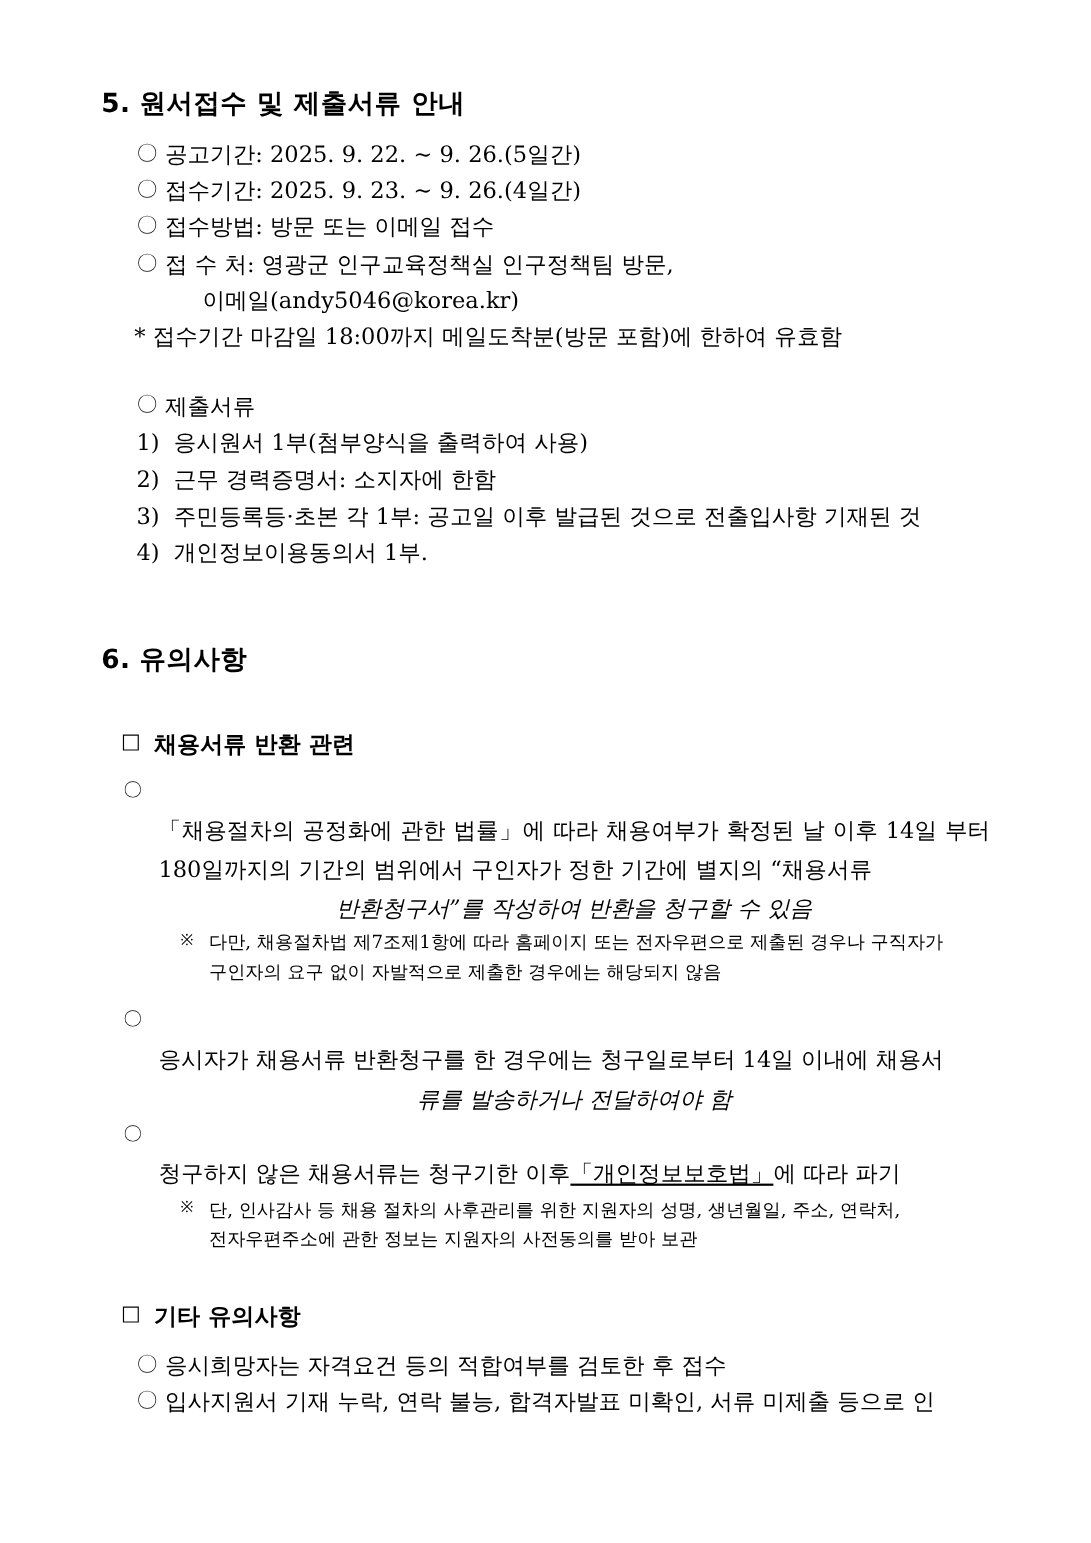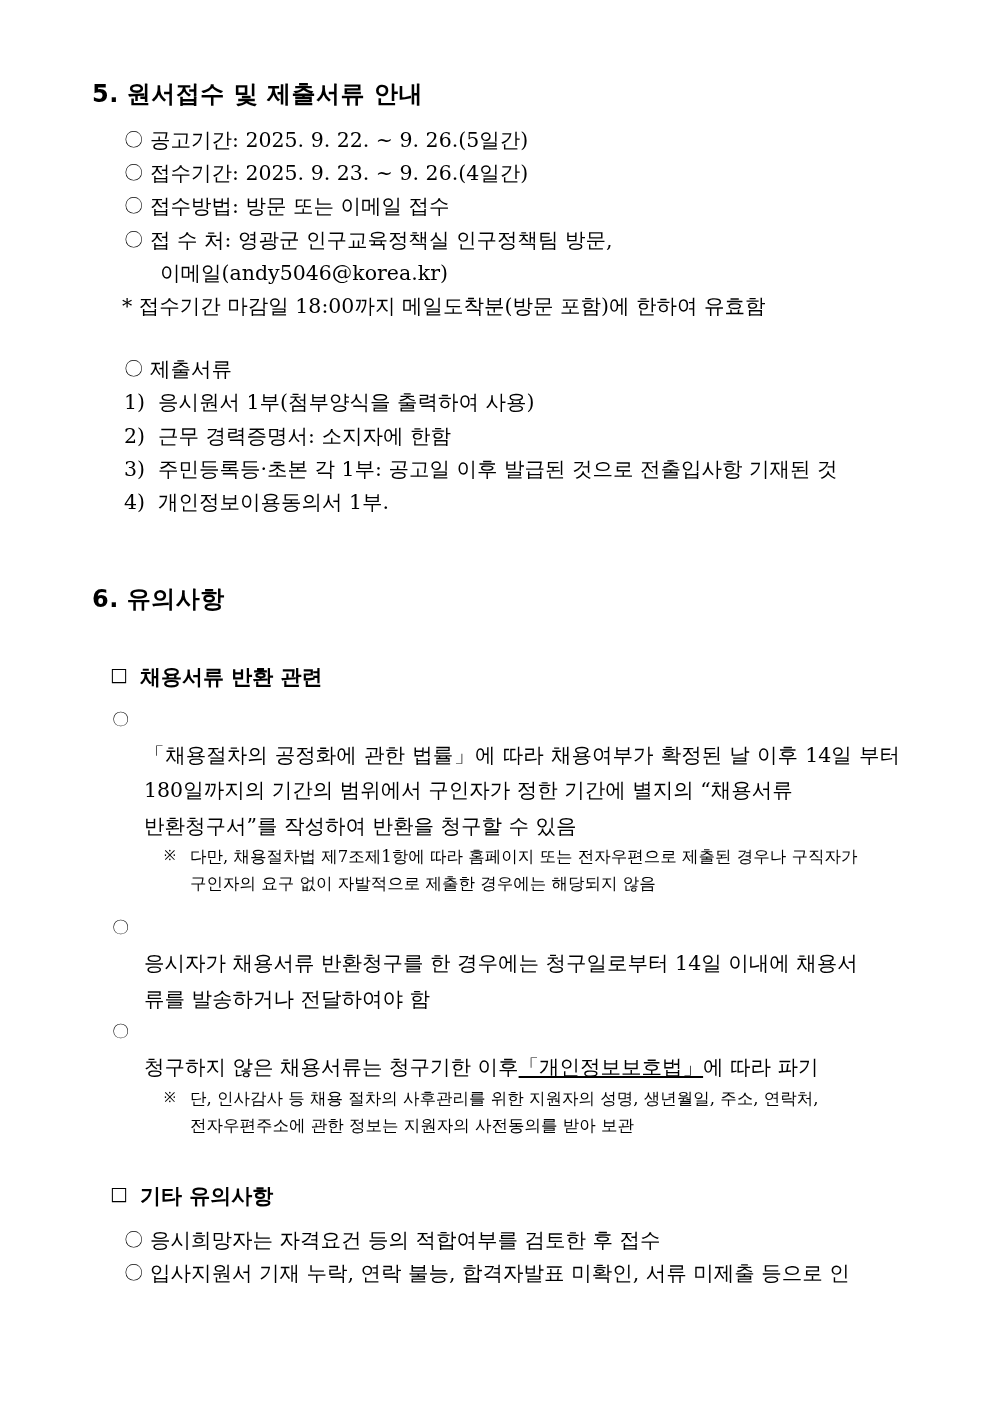--- a/index.html
+++ b/index.html
@@ -56,21 +56,21 @@
     width: 26px;
     text-align: left;
     font-size: 19px;
     line-height: 1.62;
   }
   .txt {
     flex: 0 1 auto;
   }
 
   .indent-1 { margin-left: 32px; }
-  .indent-email { margin-left: 68px; }
+  .indent-email { margin-left: 92px; }
   .indent-note { margin-left: 30px; }
   .indent-num { margin-left: 32px; }
 
   .num-row {
     display: flex;
     align-items: flex-start;
     font-size: 20.5px;
     line-height: 1.62;
     white-space: nowrap;
   }
@@ -114,21 +114,22 @@
     line-height: 1.72;
   }
   .para .body {
     flex: 1 1 auto;
     text-align: justify;
     text-justify: inter-character;
     margin-top: 33px;
   }
   .para .body .last {
     display: block;
-    text-align: left;
+    text-align: center;
+    font-style: italic;
   }
 
   .note {
     display: flex;
     align-items: flex-start;
     font-size: 16.5px;
     line-height: 1.62;
     margin-left: 72px;
   }
   .note .bullet {

